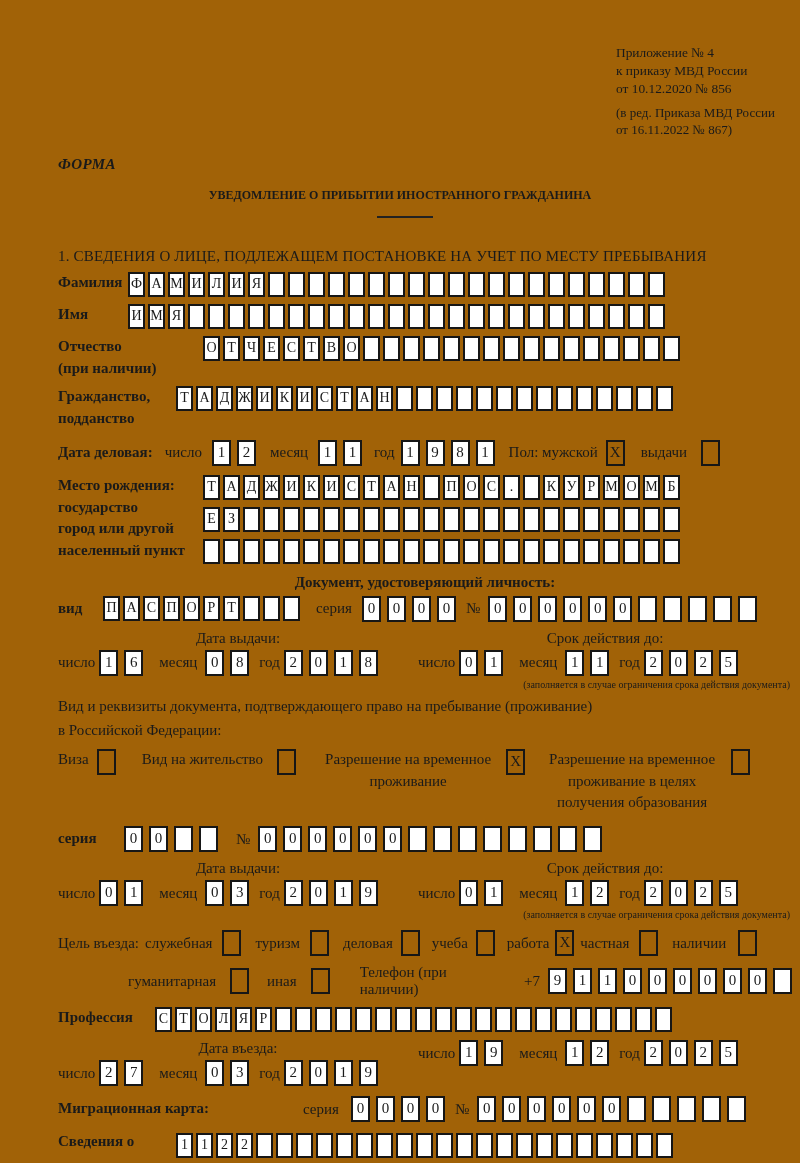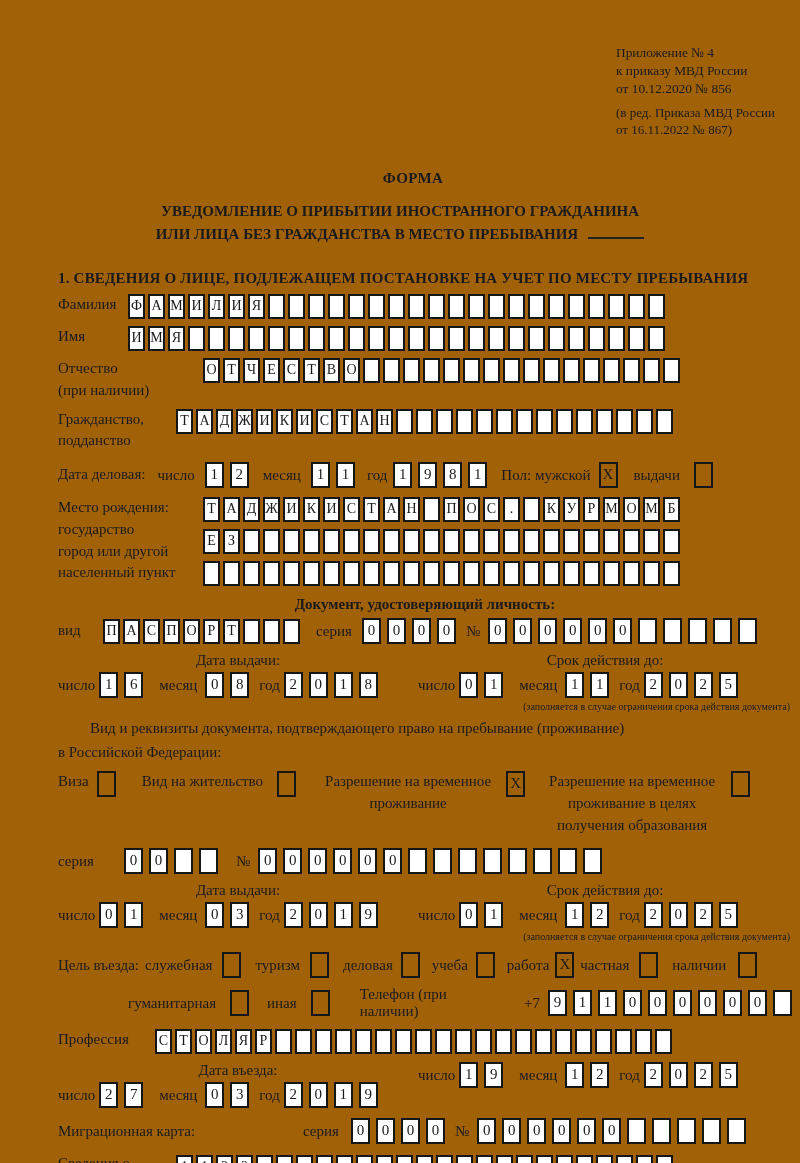--- a/index.html
+++ b/index.html
@@ -4,29 +4,29 @@
 <style>
   * { margin:0; padding:0; box-sizing:border-box; }
   html,body { background:#888; }
   .page {
     width:800px; height:1163px; margin:0 auto; background:#a16207; color:#1a1a1a;
     font-family:"Liberation Serif","DejaVu Serif",serif; font-size:15px;
     padding:44px 8px 10px 58px; overflow:hidden; position:relative;
   }
   .annex { margin-left:558px; width:186px; font-size:13.4px; line-height:1.34; }
   .annex .amend { margin-top:6px; font-size:13px; }
-  .forma { text-align:center; padding-right:24px; font-weight:bold; margin-top:31px; letter-spacing:.4px; }
+  .forma { text-align:left; padding-right:24px; font-weight:bold; margin-top:17px; letter-spacing:.4px;font-style:italic; }
   .titlewrap { margin-left:-18px; width:720px; text-align:center; font-weight:bold;
-               font-size:15px; line-height:1.55; margin-top:13px; }
+               font-size:12px; line-height:1.55; margin-top:13px; }
   .blank-line { display:inline-block; width:56px; border-bottom:2px solid #222; height:14px; margin-left:10px; }
-  .section { font-weight:bold; font-size:15px; letter-spacing:.2px; margin-top:24px; }
+  .section { font-weight:normal; font-size:15px; letter-spacing:.2px; margin-top:24px; }
 
   .row { display:flex; align-items:flex-start; margin-top:7px; }
   .vmid { align-items:center; }
-  .flabel { flex:none; line-height:1.45; }
+  .flabel { flex:none; line-height:1.45;font-weight:bold; }
   .w70{width:70px;} .w97{width:97px;} .w118{width:118px;} .w145{width:145px;} .w190{width:190px;}
   .cells { display:flex; gap:3px; flex:none; }
   .cell { flex:none; width:17px; height:25px; border:2px solid #161616; font-size:14px;
           line-height:20px; text-align:center; background:#fff; }
   .dcells { gap:6px; }
   .dcell { width:19px; height:26px; font-size:15px; line-height:21px; }
   .checkbox { flex:none; display:inline-block; width:19px; height:26px; border:2px solid #161616;
               font-size:15px; line-height:21px; text-align:center; }
   .stack { display:flex; flex-direction:column; gap:7px; }
   .center-b { text-align:center; font-weight:bold; margin-top:10px; }
@@ -55,21 +55,21 @@
     <div class="amend">
       <div>(в ред. Приказа МВД России</div>
       <div>от 16.11.2022 № 867)</div>
     </div>
   </div>
 
   <div class="forma">ФОРМА</div>
 
   <div class="titlewrap">
     <div>УВЕДОМЛЕНИЕ О ПРИБЫТИИ ИНОСТРАННОГО ГРАЖДАНИНА</div>
-    <div><span>ИЛИ ЛИЦА БЕЗ ГРАЖДАНСТВА В МЕСТО ПРЕБЫВАНИЯ</span><span class="blank-line"></span></div>
+    <div><span class="blank-line"></span></div>
   </div>
 
   <div class="section">1. СВЕДЕНИЯ О ЛИЦЕ, ПОДЛЕЖАЩЕМ ПОСТАНОВКЕ НА УЧЕТ ПО МЕСТУ ПРЕБЫВАНИЯ</div>
 
   <div class="row">
     <span class="flabel w70">Фамилия</span>
     <span class="cells">
         <span class="cell">Ф</span>
         <span class="cell">А</span>
         <span class="cell">М</span>
@@ -394,21 +394,21 @@
             <span class="cell dcell">2</span>
             <span class="cell dcell">0</span>
             <span class="cell dcell">2</span>
             <span class="cell dcell">5</span>
           </span>
       </div>
     </div>
   </div>
   <div class="note">(заполняется в случае ограничения срока действия документа)</div>
 
-  <div style="margin-top:8px;margin-left:32px;">Вид и реквизиты документа, подтверждающего право на пребывание (проживание)</div>
+  <div style="margin-top:8px;">Вид и реквизиты документа, подтверждающего право на пребывание (проживание)</div>
   <div style="margin-top:7px;">в Российской Федерации:</div>
 
   <div class="perm">
     <span class="perm-text">Виза</span>
     <span class="checkbox ml8"></span>
     <span class="perm-text ml26">Вид на жительство</span>
     <span class="checkbox ml14"></span>
     <span class="perm-text pt3 ml26">Разрешение на временное проживание</span>
     <span class="checkbox ml12">X</span>
     <span class="perm-text pt4 ml18">Разрешение на временное проживание в целях получения образования</span>

